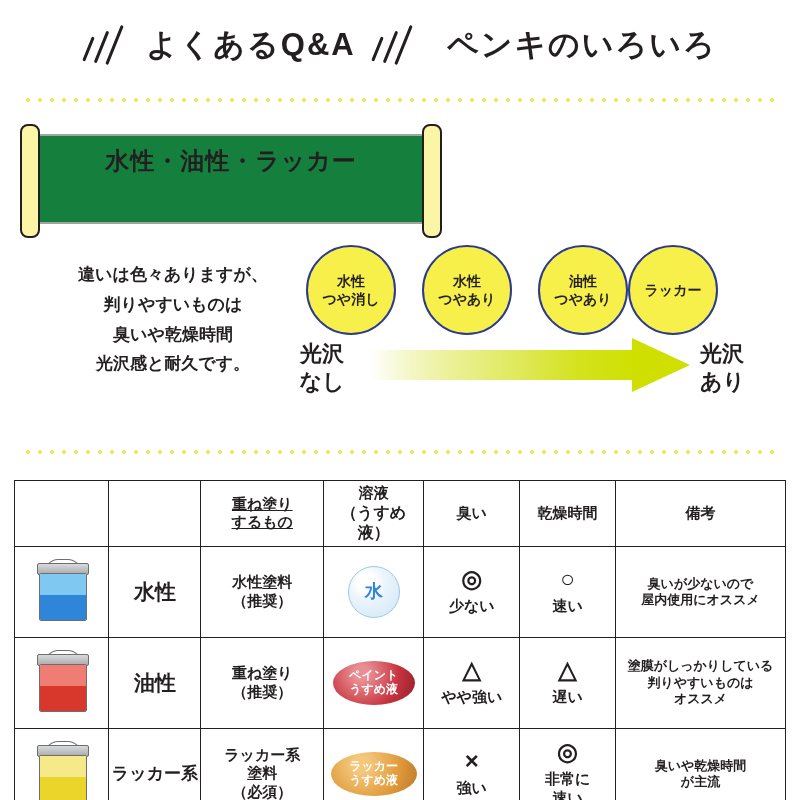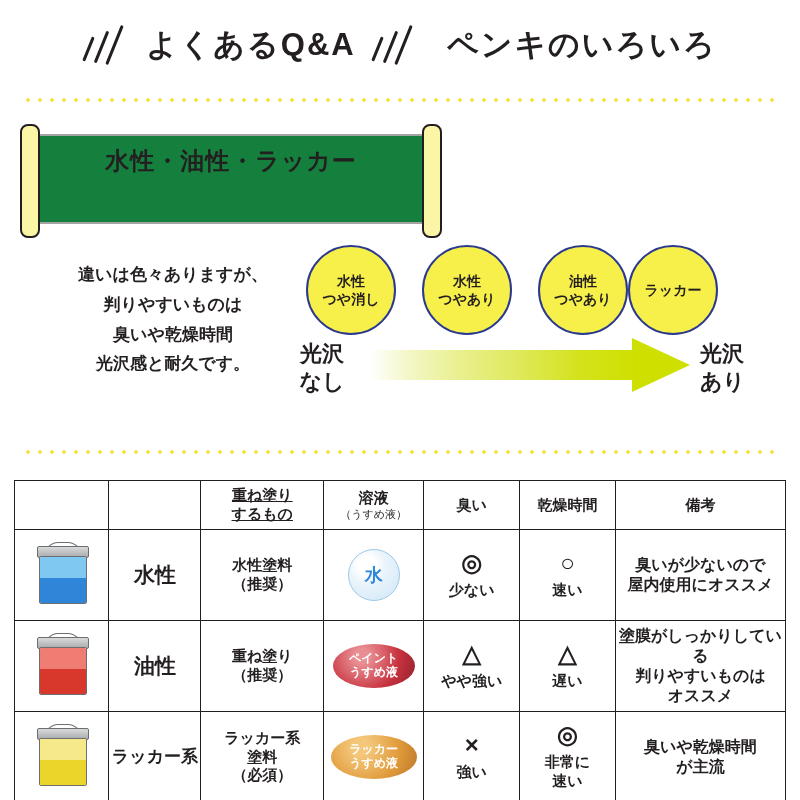--- a/index.html
+++ b/index.html
@@ -188,21 +188,21 @@
   .col-can   { width: 92px; }
   .col-type  { width: 92px; }
   .col-over  { width: 124px; text-decoration: underline; }
   .col-sol   { width: 96px; }
   .col-smell { width: 96px; }
   .col-dry   { width: 96px; }
   .col-note  { width: 176px; margin-top: 32px; }
 
   .no-border-tl { border-top: none; border-left: none; }
   .body-row td { height: 84px; }
-  .tiny { font-size: 11px; font-weight: normal; }
+  .tiny { font-size: 16px; font-weight: bold; }
 
   
   .can {
     width: 54px; height: 58px;
     margin: 0 auto;
     position: relative;
   }
   .can .lid {
     position: absolute;
     left: 2px; top: 0;
@@ -264,21 +264,21 @@
   }
   .badge-lacquer {
     width: 86px; height: 44px;
     border-radius: 50%;
     background: radial-gradient(circle at 35% 28%, #f4c87c 0 12%, #e09a3a 60%, #b9762a 100%);
     font-size: 12px;
   }
   .sym { font-size: 24px; line-height: 1; }
   .sym-row { display: flex; flex-direction: column; align-items: center; gap: 6px; }
 
-  .note-cell { font-size: 16px; line-height: 1.35; }
+  .note-cell { font-size: 13px; line-height: 1.35; }
 </style>
 </head>
 <body>
 
 <div class="header">
   <div class="header-title">
     <span class="slash-group">
       <span></span><span></span><span></span>
     </span>
     <span class="title-text-1">よくあるQ&amp;A</span>

